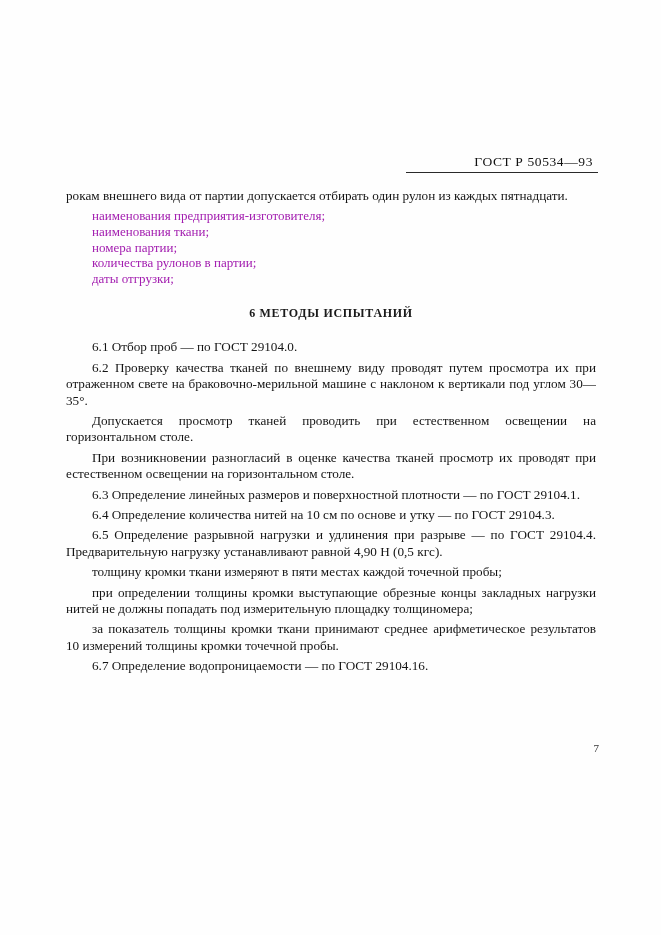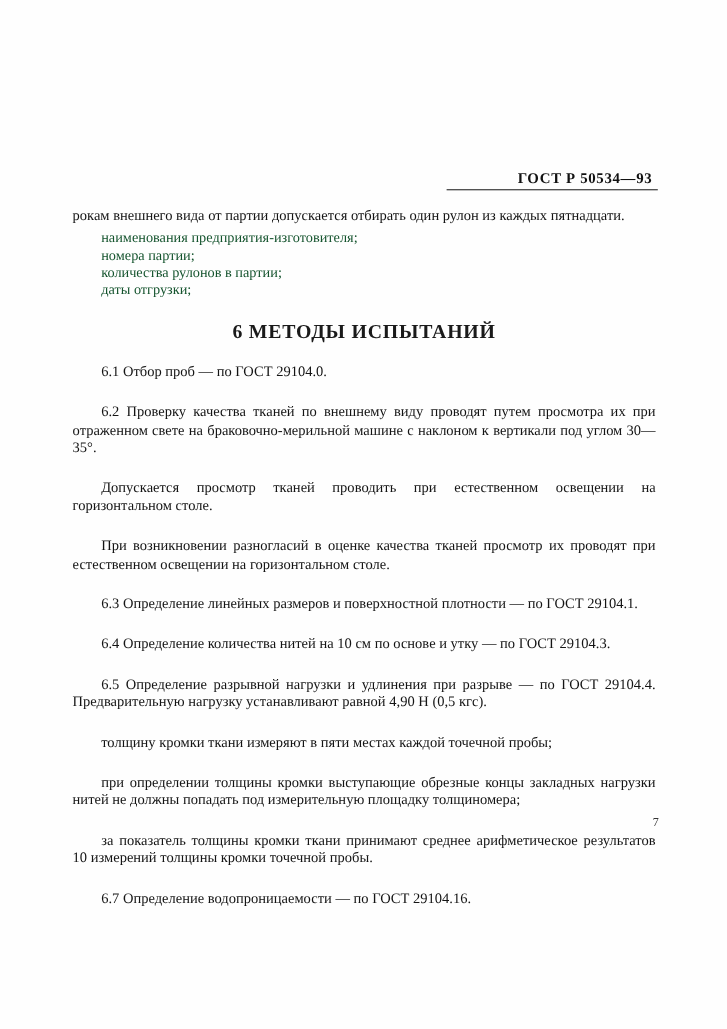--- a/index.html
+++ b/index.html
@@ -22,21 +22,21 @@
     width: 661px;
     height: 935px;
     background: #fefefe;
   }
   .header {
     position: absolute;
     top: 154px;
     right: 68px;
     font-family: "Liberation Serif", serif;
     font-size: 13.5px;
-    font-weight: bold;
+    font-weight: normal;
     letter-spacing: 0.6px;
     color: #111;
   }
   .header-rule {
     position: absolute;
     top: 172px;
     left: 406px;
     width: 192px;
     height: 1px;
     background: #2a2a2a;
@@ -54,40 +54,40 @@
     text-align: justify;
     text-justify: inter-word;
     color: #141414;
   }
   p.indent {
     text-indent: 26px;
   }
   .section-title {
     margin: 20px 0 18px 0;
     text-align: center;
-    font-size: 18px;
+    font-size: 12px;
     font-weight: bold;
     letter-spacing: 0.7px;
   }
   .list {
     margin: 4px 0 0 0;
     padding: 0;
     list-style: none;
   }
   .list li {
     font-size: 13px;
     line-height: 15.6px;
     text-indent: 26px;
-    color: #14532d;
+    color: #a21caf;
   }
   .blk {
     margin-top: 3px;
   }
   .gap {
-    margin-top: 20px;
+    margin-top: 4px;
   }
   .pagenum {
     position: absolute;
     right: 62px;
     top: 742px;
     font-size: 11px;
     color: #333;
   }
 </style>
 </head>
@@ -98,20 +98,21 @@
   <div class="header">ГОСТ Р 50534—93</div>
   <div class="header-rule"></div>
 
   <div class="content">
 
     <p>рокам внешнего вида от партии допускается отбирать один рулон из каждых пятнадцати.</p>
 
 
     <ul class="list">
       <li>наименования предприятия-изготовителя;</li>
+      <li>наименования ткани;</li>
       <li>номера партии;</li>
       <li>количества рулонов в партии;</li>
       <li>даты отгрузки;</li>
     </ul>
 
     <div class="section-title">6 МЕТОДЫ ИСПЫТАНИЙ</div>
 
     <p class="indent">6.1 Отбор проб — по ГОСТ 29104.0.</p>
 
     <p class="indent gap">6.2 Проверку качества тканей по внешнему виду проводят путем просмотра их при отраженном свете на браковочно-мерильной машине с наклоном к вертикали под углом 30—35°.</p>

